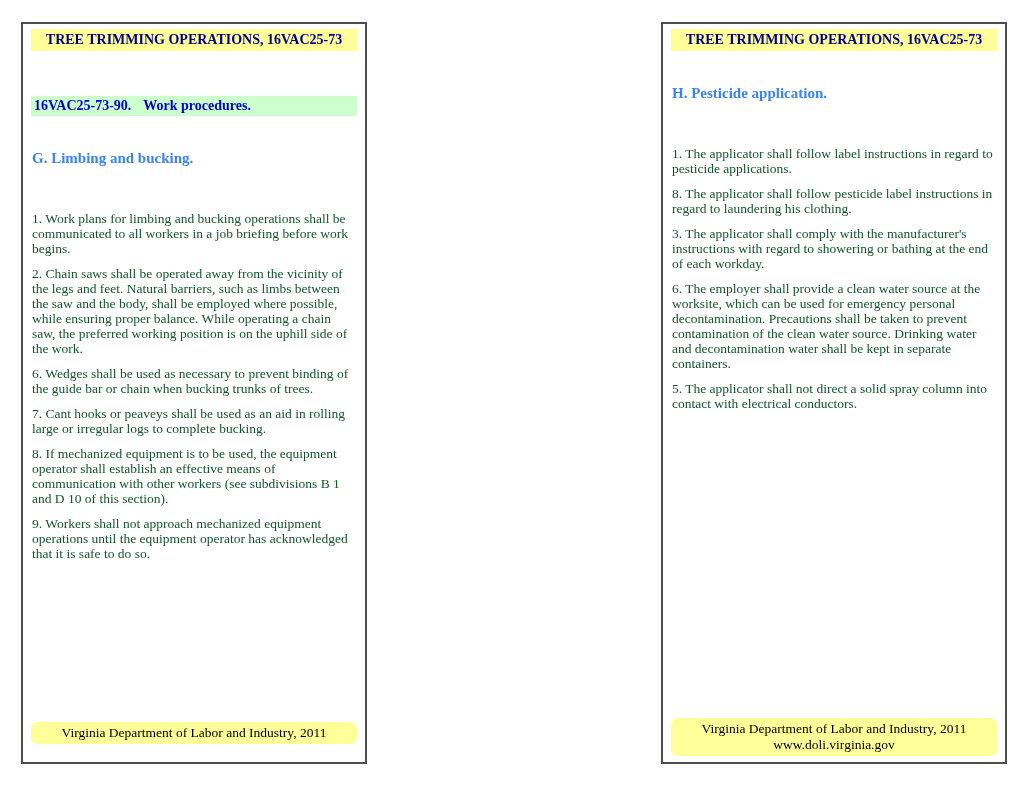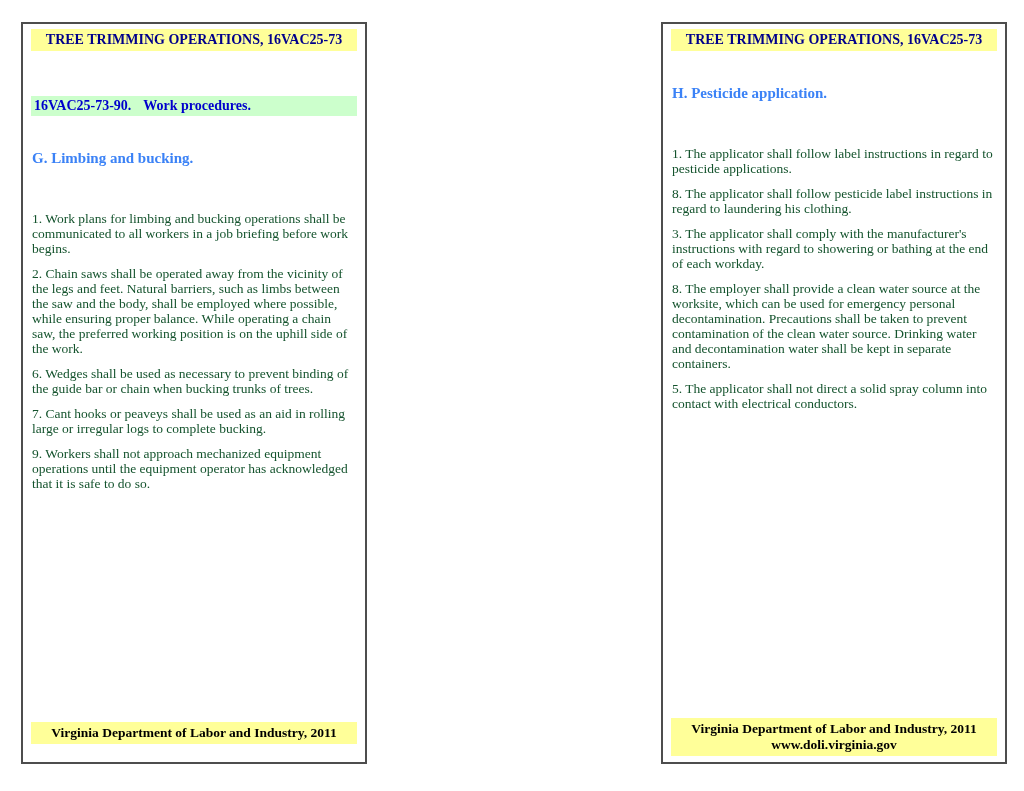--- a/index.html
+++ b/index.html
@@ -55,61 +55,63 @@
   .para {
     font-size: 13.5px;
     line-height: 15px;
     color: #14532d;
     margin: 10px 0 0 1px;
   }
   .footer-banner {
     margin-top: auto;
     background: var(--banner-yellow, #FFFF99);
     color: #000000;
-    font-weight: bold;
+    font-weight: normal;
     font-size: 13.5px;
     line-height: 16px;
     text-align: center;
     padding: 3px 2px;
+    border-radius: 7px;
   }
   .panel-left .footer-banner  { margin-bottom: 14px; }
   .panel-right .footer-banner { margin-bottom: 2px; }
 </style>
 </head>
 <body>
 
 <div class="panel panel-left">
   <div class="banner-title">
     <span>TREE TRIMMING OPERATIONS, 16VAC25-73</span>
   </div>
   <div class="banner-sub">
     <span class="code">16VAC25-73-90.</span><span>Work procedures.</span>
   </div>
   <div class="section-heading">G. Limbing and bucking.</div>
   <div class="body-text">
     <p class="para">1. Work plans for limbing and bucking operations shall be communicated to all workers in a job briefing before work begins.</p>
     <p class="para">2. Chain saws shall be operated away from the vicinity of the legs and feet. Natural barriers, such as limbs between the saw and the body, shall be employed where possible, while ensuring proper balance. While operating a chain saw, the preferred working position is on the uphill side of the work.</p>
     <p class="para">6. Wedges shall be used as necessary to prevent binding of the guide bar or chain when bucking trunks of trees.</p>
     <p class="para">7. Cant hooks or peaveys shall be used as an aid in rolling large or irregular logs to complete bucking.</p>
+    <p class="para">8. If mechanized equipment is to be used, the equipment operator shall establish an effective means of communication with other workers (see subdivisions B 1 and D 10 of this section).</p>
     <p class="para">9. Workers shall not approach mechanized equipment operations until the equipment operator has acknowledged that it is safe to do so.</p>
   </div>
   <div class="footer-banner">
     <div>Virginia Department of Labor and Industry, 2011</div>
   </div>
 </div>
 
 <div class="panel panel-right">
   <div class="banner-title">
     <span>TREE TRIMMING OPERATIONS, 16VAC25-73</span>
   </div>
   <div class="section-heading">H. Pesticide application.</div>
   <div class="body-text">
     <p class="para">1. The applicator shall follow label instructions in regard to pesticide applications.</p>
     <p class="para">8. The applicator shall follow pesticide label instructions in regard to laundering his clothing.</p>
     <p class="para">3. The applicator shall comply with the manufacturer's instructions with regard to showering or bathing at the end of each workday.</p>
-    <p class="para">8. The employer shall provide a clean water source at the worksite, which can be used for emergency personal decontamination. Precautions shall be taken to prevent contamination of the clean water source. Drinking water and decontamination water shall be kept in separate containers.</p>
+    <p class="para">6. The employer shall provide a clean water source at the worksite, which can be used for emergency personal decontamination. Precautions shall be taken to prevent contamination of the clean water source. Drinking water and decontamination water shall be kept in separate containers.</p>
     <p class="para">5. The applicator shall not direct a solid spray column into contact with electrical conductors.</p>
   </div>
   <div class="footer-banner">
     <div>Virginia Department of Labor and Industry, 2011</div>
     <div>www.doli.virginia.gov</div>
   </div>
 </div>
 
 </body></html>

